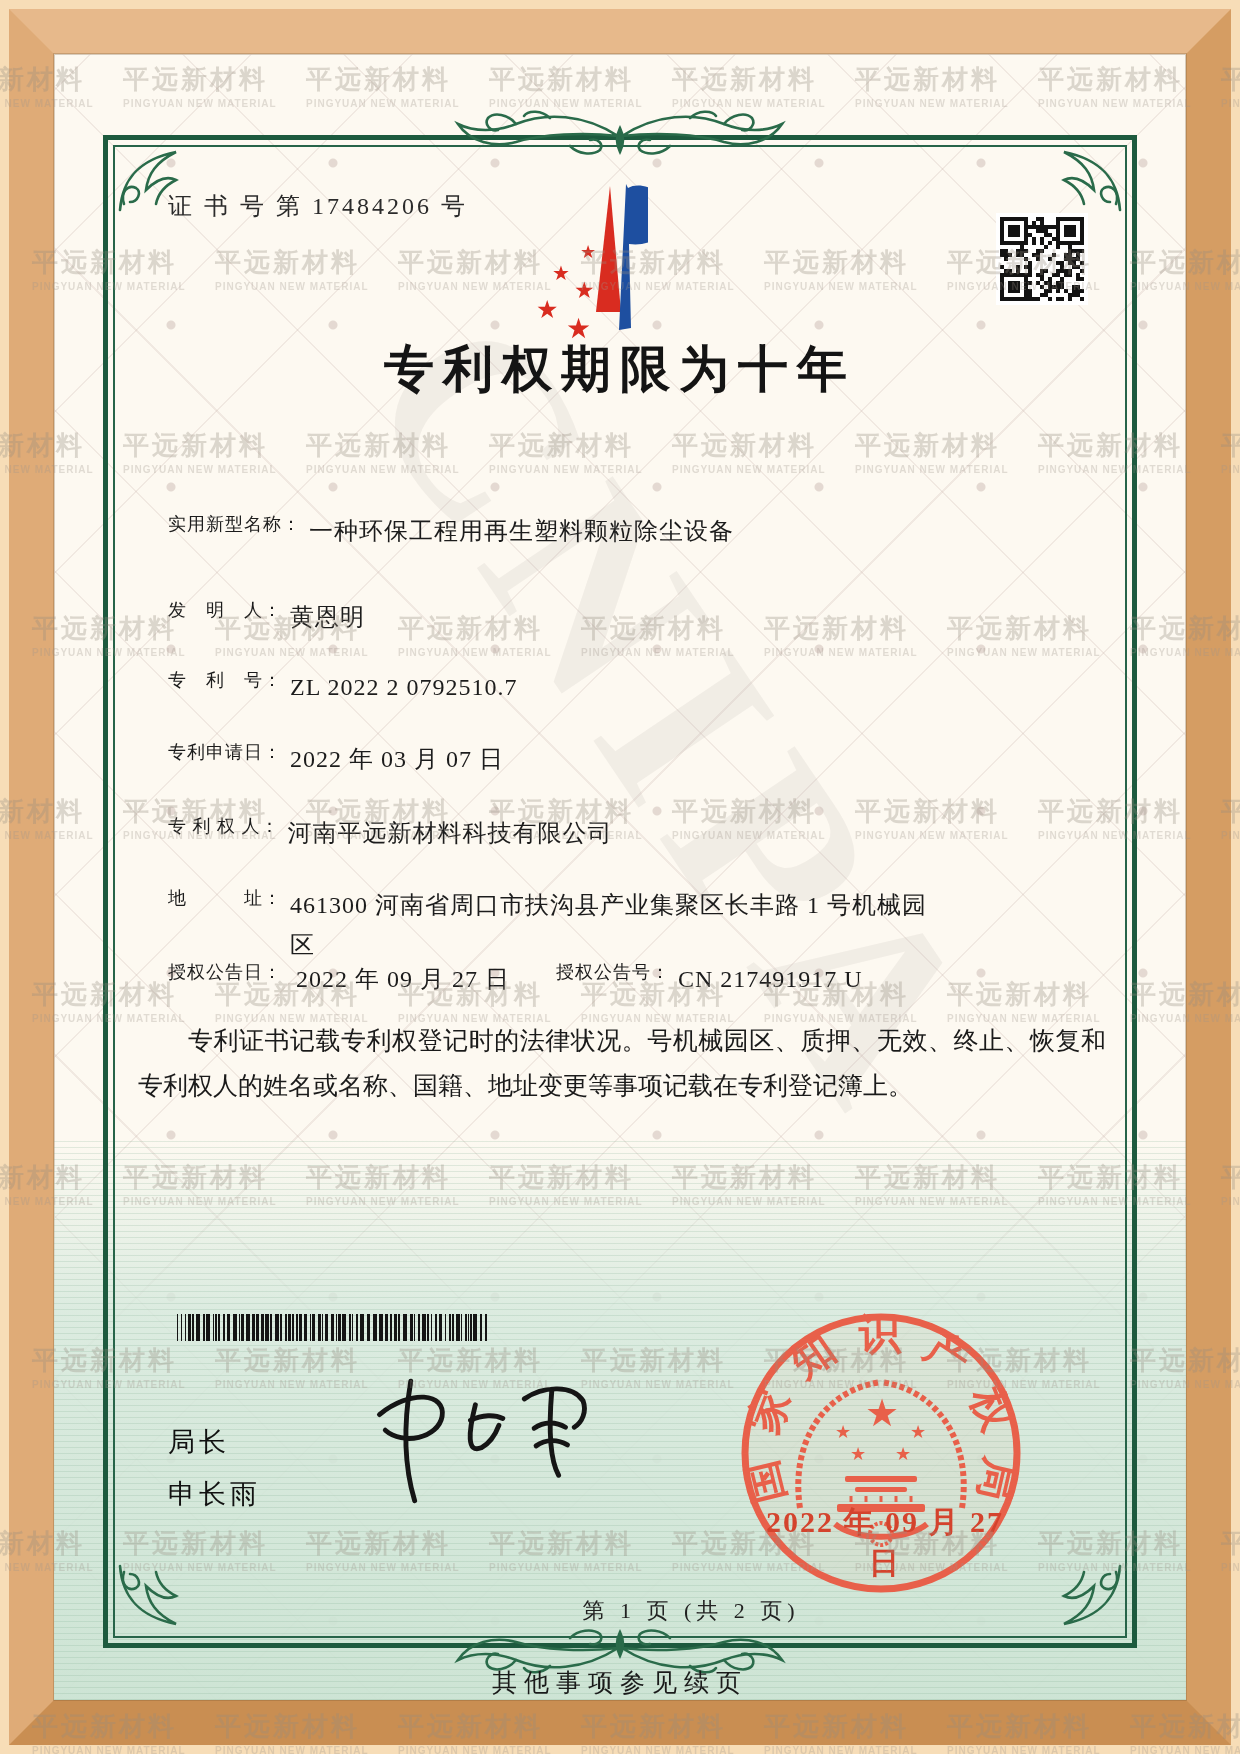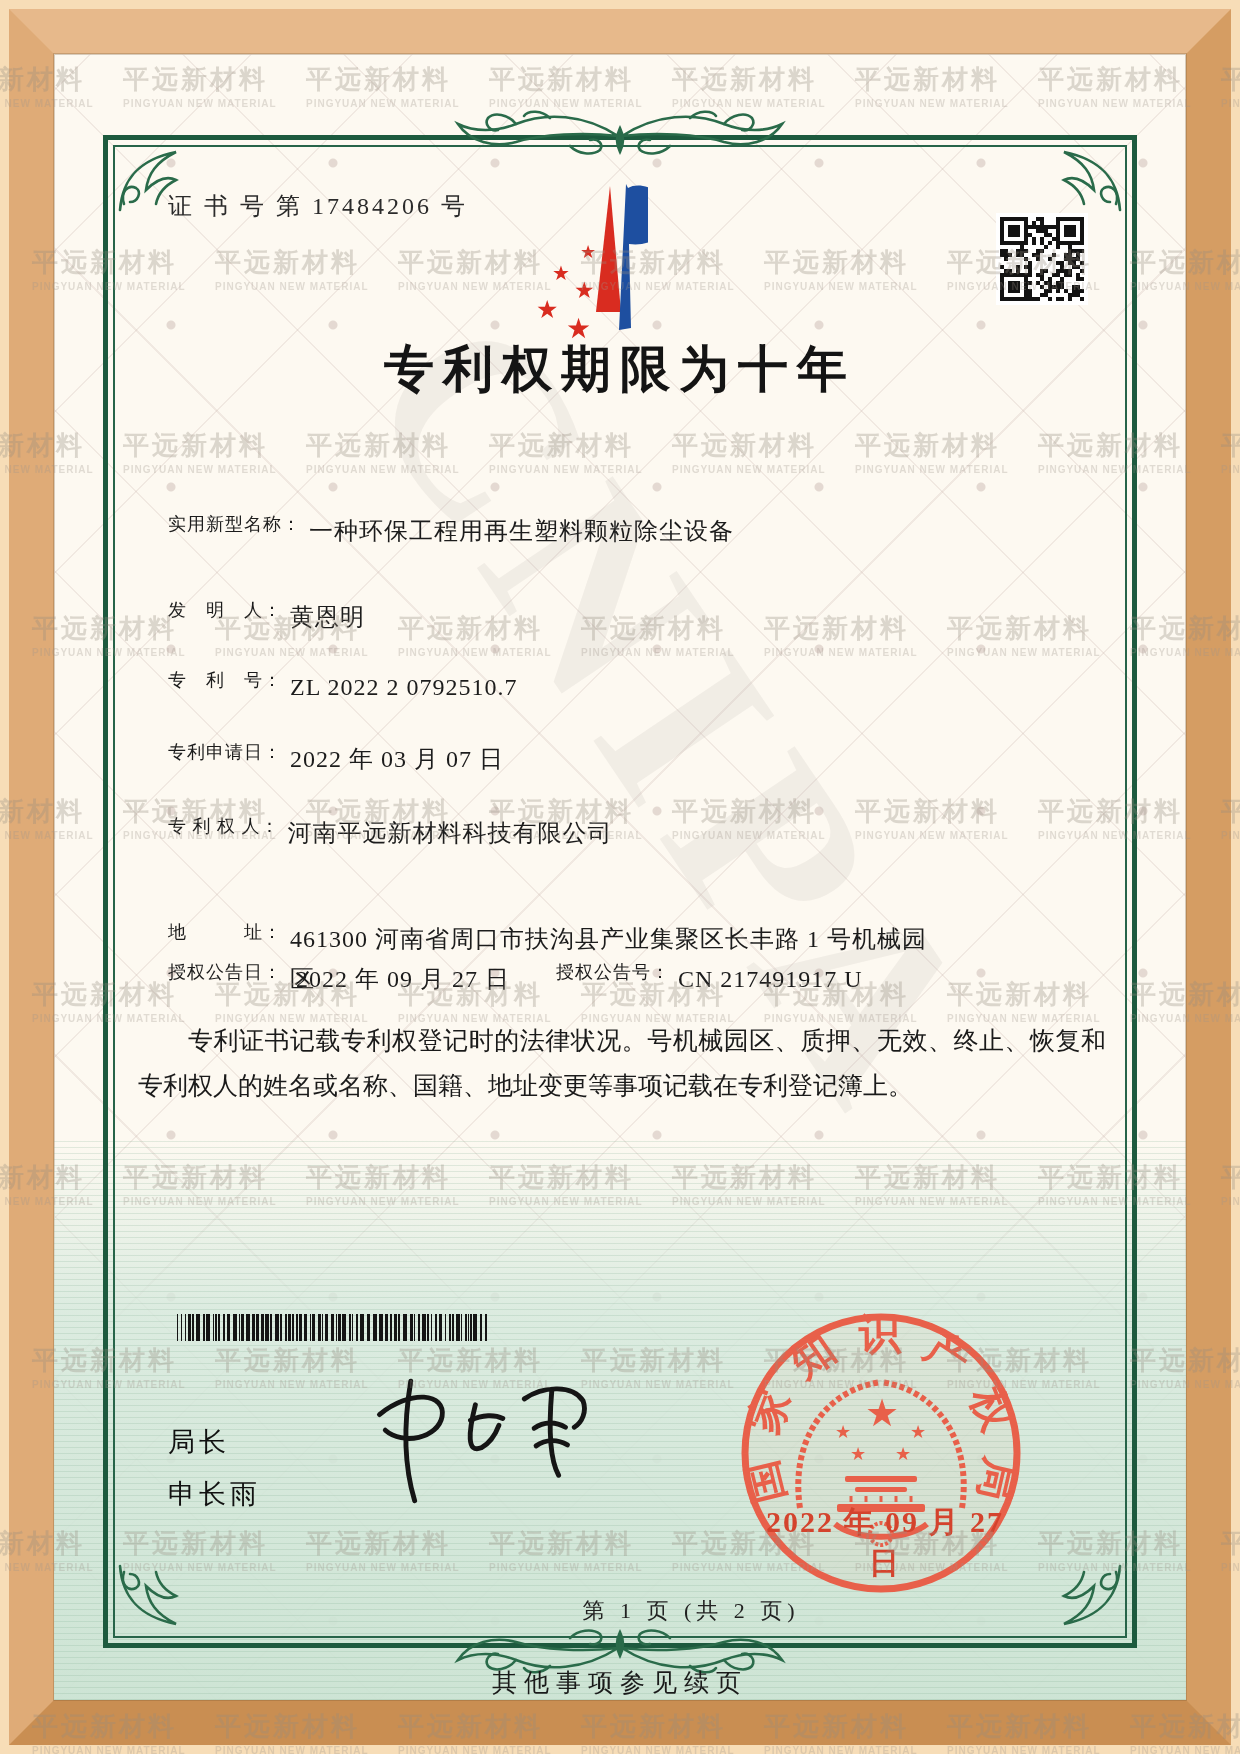--- a/index.html
+++ b/index.html
@@ -68,21 +68,21 @@
   .logo{position:absolute;left:488px;top:180px;z-index:10;}
   .qr{position:absolute;left:996px;top:213px;z-index:10;}
   .title{
     position:absolute;left:103px;width:1034px;top:336px;z-index:10;
     text-align:center;font-size:50px;font-weight:bold;letter-spacing:9px;color:#141414;
   }
   .field{position:absolute;left:168px;z-index:10;display:flex;align-items:flex-start;color:#1c1c1c;}
   .field .label{font-size:18px;white-space:pre;letter-spacing:1px;}
   .field .value{font-size:24px;letter-spacing:1px;margin-left:8px;line-height:1.65;}
   .f0{top:512px;} .f1{top:598px;} .f2{top:668px;} .f3{top:740px;}
-  .f4{top:814px;} .f5{top:920px;} .f6{top:960px;gap:6px;} .f7{top:960px;left:556px;}
+  .f4{top:814px;} .f5{top:886px;} .f6{top:960px;gap:6px;} .f7{top:960px;left:556px;}
   .f5 .value{display:inline-block;width:650px;}
   .body-text{
     position:absolute;left:138px;top:1018px;width:968px;z-index:10;
     font-size:25px;line-height:45px;color:#1a1a1a;text-align:justify;
   }
   .body-text p{margin:0;text-indent:2em;}
   .barcode{position:absolute;left:177px;top:1314px;z-index:10;}
   .officer-title{position:absolute;left:168px;top:1424px;font-size:27px;color:#111;z-index:10;letter-spacing:4px;}
   .officer-name{position:absolute;left:168px;top:1476px;font-size:27px;color:#111;z-index:10;letter-spacing:4px;}
   .signature{position:absolute;left:352px;top:1370px;z-index:11;}

